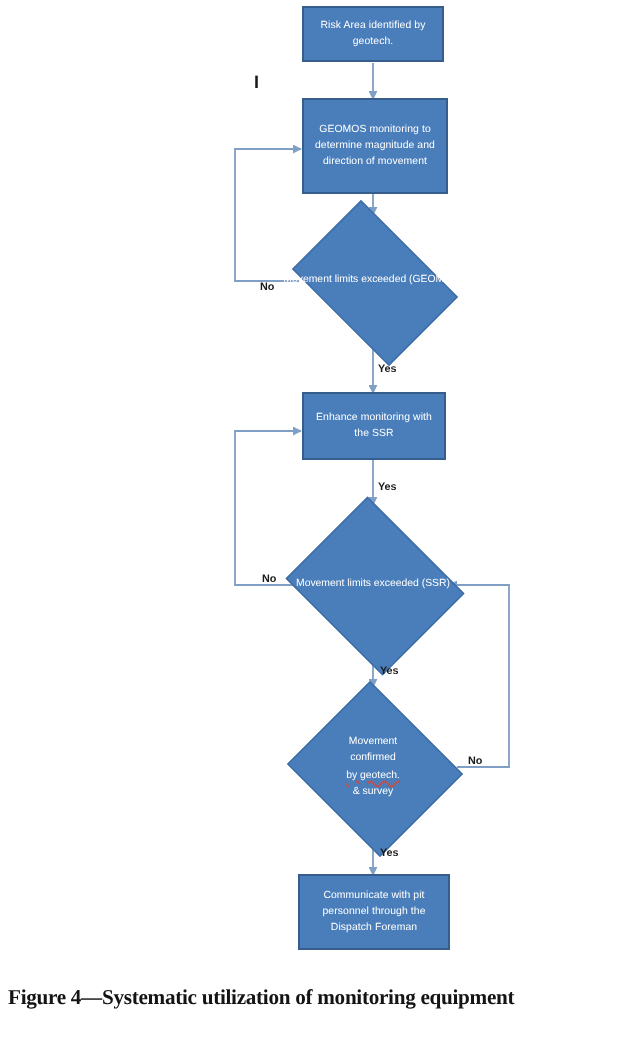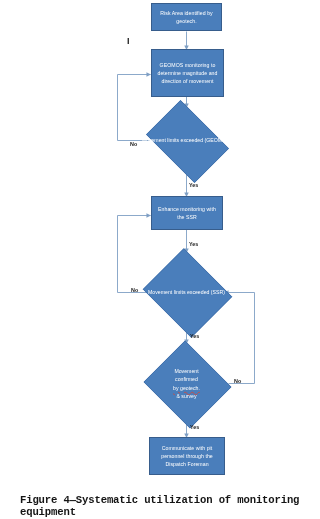--- a/index.html
+++ b/index.html
@@ -107,27 +107,27 @@
     line-height: 1;
   }
 
   
   #caption {
     position: absolute;
     left: 0;
     top: 494px;
     width: 313px;
     text-align: left;
-    padding-left: 20px;
+    padding-left: 4px;
     box-sizing: border-box;
     font-size: 10.6px;
     font-weight: bold;
     color: #141414;
     letter-spacing: -0.15px;
-    font-family: Liberation Mono, monospace;
+    font-family: Liberation Serif, serif;
   }
 </style>
 </head>
 <body>
 
 <div id="figure-canvas">
 
   <svg id="connectors" viewBox="0 0 313 487" preserveAspectRatio="none">
     <defs>
       <marker id="arrow" viewBox="0 0 10 10" refX="9" refY="5" markerWidth="5" markerHeight="5" orient="auto-start-reverse">

